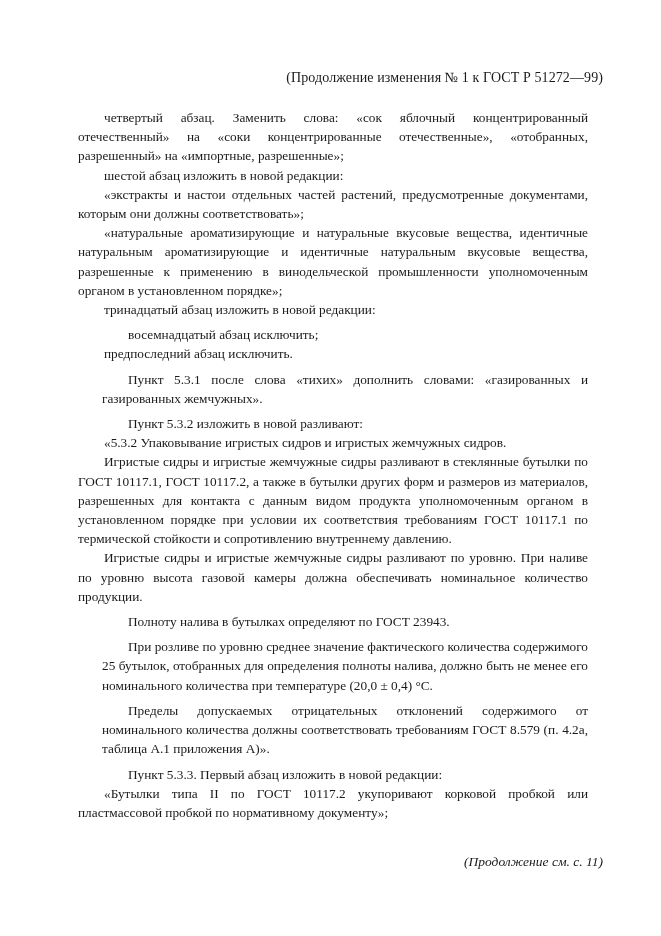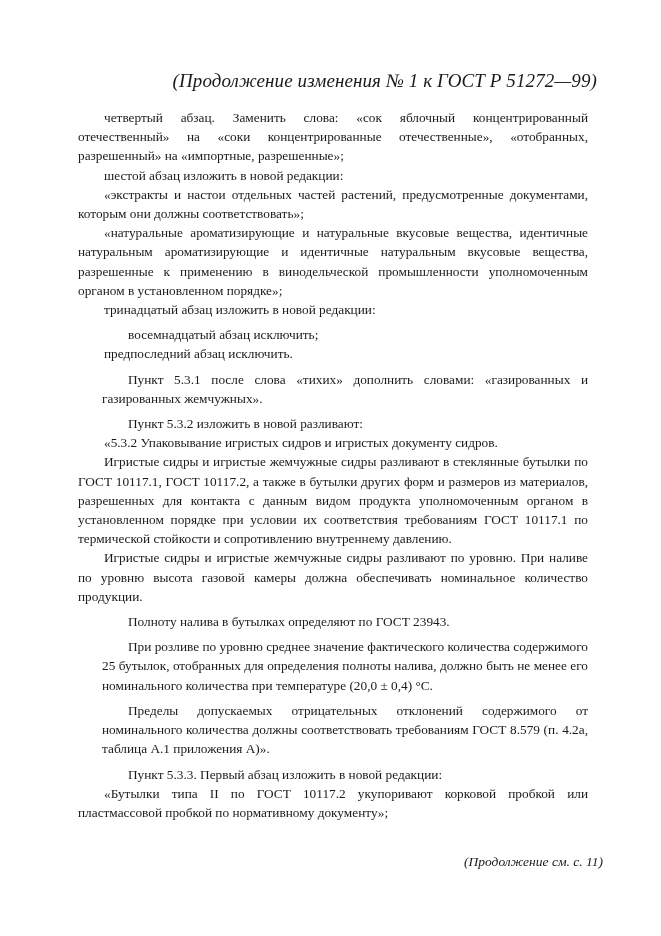--- a/index.html
+++ b/index.html
@@ -17,23 +17,22 @@
   .page {
     position: relative;
     width: 661px;
     height: 936px;
     box-sizing: border-box;
     padding: 0;
   }
   .header-line {
     position: absolute;
     top: 70px;
-    right: 64px;
-    font-style: italic;
-    font-size: 19px;
+    right: 58px;
+    font-size: 14px;
     letter-spacing: 0.1px;
     white-space: nowrap;
   }
   .body-text {
     position: absolute;
     top: 108px;
     left: 78px;
     width: 510px;
     font-size: 13.3px;
     line-height: 19.2px;
@@ -69,21 +68,21 @@
   <div class="body-text">
     <p>четвертый абзац. Заменить слова: «сок яблочный концентрированный отечественный» на «соки концентрированные отечественные», «отобранных, разрешенный» на «импортные, разрешенные»;</p>
     <p>шестой абзац изложить в новой редакции:</p>
     <p>«экстракты и настои отдельных частей растений, предусмотренные документами, которым они должны соответствовать»;</p>
     <p>«натуральные ароматизирующие и натуральные вкусовые вещества, идентичные натуральным ароматизирующие и идентичные натуральным вкусовые вещества, разрешенные к применению в винодельческой промышленности уполномоченным органом в установленном порядке»;</p>
     <p>тринадцатый абзац изложить в новой редакции:</p>
     <p class="gap">восемнадцатый абзац исключить;</p>
     <p>предпоследний абзац исключить.</p>
     <p class="gap">Пункт 5.3.1 после слова «тихих» дополнить словами: «газированных и газированных жемчужных».</p>
     <p class="gap">Пункт 5.3.2 изложить в новой разливают:</p>
-    <p>«5.3.2 Упаковывание игристых сидров и игристых документу сидров.</p>
+    <p>«5.3.2 Упаковывание игристых сидров и игристых жемчужных сидров.</p>
     <p>Игристые сидры и игристые жемчужные сидры разливают в стеклянные бутылки по ГОСТ 10117.1, ГОСТ 10117.2, а также в бутылки других форм и размеров из материалов, разрешенных для контакта с данным видом продукта уполномоченным органом в установленном порядке при условии их соответствия требованиям ГОСТ 10117.1 по термической стойкости и сопротивлению внутреннему давлению.</p>
     <p>Игристые сидры и игристые жемчужные сидры разливают по уровню. При наливе по уровню высота газовой камеры должна обеспечивать номинальное количество продукции.</p>
     <p class="gap">Полноту налива в бутылках определяют по ГОСТ 23943.</p>
     <p class="gap">При розливе по уровню среднее значение фактического количества содержимого 25 бутылок, отобранных для определения полноты налива, должно быть  не менее его номинального количества при температуре (20,0 ± 0,4) °С.</p>
     <p class="gap">Пределы допускаемых отрицательных отклонений содержимого от номинального количества должны  соответствовать требованиям ГОСТ 8.579 (п. 4.2а, таблица А.1 приложения А)».</p>
     <p class="gap">Пункт 5.3.3. Первый абзац изложить в новой редакции:</p>
     <p>«Бутылки типа II по ГОСТ 10117.2 укупоривают корковой пробкой или пластмассовой пробкой по нормативному документу»;</p>
   </div>
 
   <div class="footer-line">(Продолжение см. с. 11)</div>

